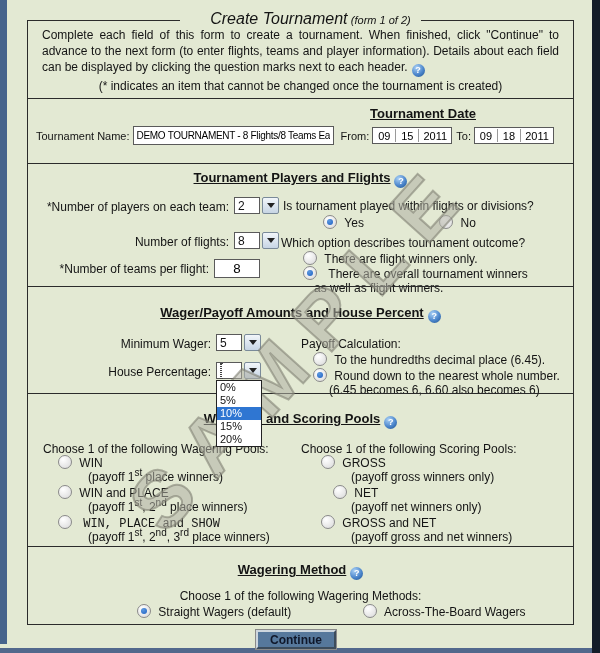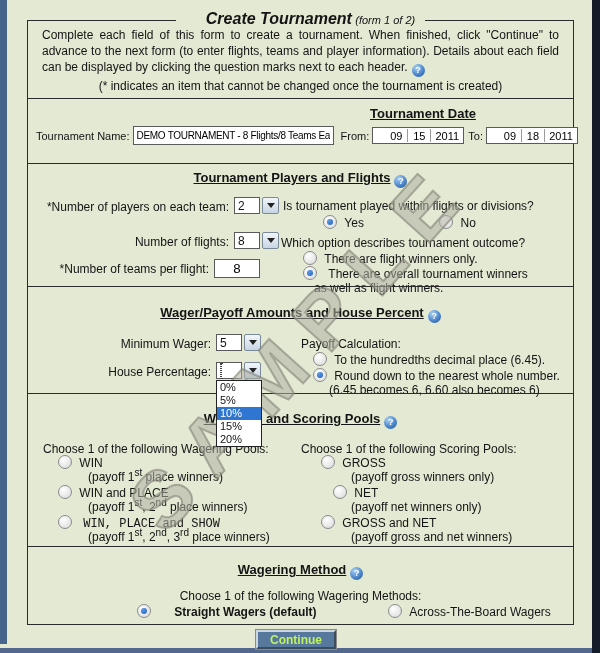--- a/index.html
+++ b/index.html
@@ -11,35 +11,35 @@
   }
   .abs{position:absolute;}
   
   .strip-left{position:absolute;left:0;top:0;width:7px;height:644px;background:#46648c;}
   .strip-right{position:absolute;right:0;top:0;width:8px;height:653px;background:#131c28;}
   .strip-bottom{position:absolute;left:0;bottom:0;width:592px;height:5px;background:#52688c;}
   
   .form-box{position:absolute;left:27px;top:20px;width:545px;height:603px;border:1px solid #2b2b2b;}
   .legend{position:absolute;top:-11px;left:0;width:100%;text-align:center;}
   .legend .wrap{background:#e3e9d3;padding:0 10px;}
-  .legend .main{font-weight:bold;font-style:italic;font-size:16px;margin-left:20px;}
+  .legend .main{font-weight:normal;font-style:italic;font-size:16px;margin-left:20px;}
   .legend .sub{font-style:italic;font-size:11px;}
   .divider{position:absolute;left:0;width:100%;height:0;border-top:1px solid #2b2b2b;}
   .sec-header{font-weight:bold;font-size:13px;text-decoration:underline;}
   .center-line{position:absolute;left:0;width:100%;text-align:center;}
   
   .instructions{position:absolute;left:14px;top:7px;width:517px;text-align:justify;line-height:1.32;}
   
   .help{display:inline-block;width:13px;height:13px;border-radius:50%;
     background:radial-gradient(circle at 35% 28%, #a9d0f5 0%, #4c86cc 55%, #1c4f8c 100%);
     color:#fff;font-size:9px;font-weight:bold;text-align:center;line-height:13px;
     vertical-align:-2px;margin-left:4px;}
   
   .tinput{border:1px solid #5a5a5a;background:#fff;height:15px;font-family:inherit;padding:1px 3px;}
-  .datebox{display:inline-flex;border:1px solid #5a5a5a;background:#fff;height:15px;align-items:center;padding-left:12px;}
+  .datebox{display:inline-flex;border:1px solid #5a5a5a;background:#fff;height:15px;align-items:center;}
   .datebox input{border:none;outline:none;background:transparent;text-align:center;font-family:inherit;font-size:11px;height:13px;padding:0;}
   .datebox .d2{width:22px;}
   .datebox .d4{width:32px;}
   .datebox .sep{width:1px;height:13px;background:#9a9a9a;}
   
   .sel{display:flex;align-items:stretch;height:17px;}
   .sel .val{border:1px solid #5a5a5a;background:#fff;width:26px;padding:1px 3px 0 3px;box-sizing:border-box;}
   .sel .btn{width:15px;margin-left:2px;border:1px solid #7a8a99;border-radius:2px;
     background:linear-gradient(#f2f6fa,#c7d5e4);display:flex;align-items:center;justify-content:center;}
   .sel .tri{width:0;height:0;border-left:4px solid transparent;border-right:4px solid transparent;border-top:5px solid #222;}
@@ -55,21 +55,21 @@
   .popup .opt.hl{background:#2f76d2;color:#fff;}
   
   .watermark{position:absolute;left:-12px;top:300px;width:624px;height:90px;text-align:center;
     transform:rotate(-48deg);font-size:80px;font-weight:bold;letter-spacing:22px;
     color:rgba(176,176,164,0.55);-webkit-text-stroke:2px rgba(122,122,110,0.55);
     z-index:5;pointer-events:none;}
   
   sup{font-size:10px;line-height:0;}
   
   .continue-row{position:absolute;left:0;top:630px;width:592px;text-align:center;}
-  .continue-btn{font-family:inherit;font-size:12px;font-weight:bold;color:#bef264;background:#56789c;
+  .continue-btn{font-family:inherit;font-size:12px;font-weight:bold;color:#0f172a;background:#56789c;
     border-top:2px solid #cdd6de;border-left:2px solid #cdd6de;
     border-bottom:2px solid #3c4c5c;border-right:2px solid #3c4c5c;
     outline:1px solid #8a8a8a;padding:1px 12px;height:19px;}
   .right-align{text-align:right;}
 </style>
 </head>
 <body>
 
 <div class="strip-left"></div>
 <div class="strip-right"></div>
@@ -215,21 +215,21 @@
   <div class="abs" style="top:479px;left:323px;">(payoff net winners only)</div>
   <div class="abs" style="top:509px;left:323px;">(payoff gross and net winners)</div>
   <div class="divider" style="top:525px;"></div>
 
   <div class="center-line" style="top:541px;">
     <span class="sec-header">Wagering Method</span><span class="help">?</span>
   </div>
   <div class="center-line" style="top:568px;">Choose 1 of the following Wagering Methods:</div>
   <div class="abs" style="top:583px;left:109px;">
     <span class="radio checked"></span>
-    <span style="margin-left:20px;font-weight:bold;">Straight Wagers (default)</span>
+    <span style="margin-left:4px;">Straight Wagers (default)</span>
     <span class="radio" style="margin-left:68px;"></span>
     <span style="margin-left:4px;">Across-The-Board Wagers</span>
   </div>
 
   <div class="popup">
     <div class="opt">0%</div>
     <div class="opt">5%</div>
     <div class="opt hl">10%</div>
     <div class="opt">15%</div>
     <div class="opt">20%</div>

